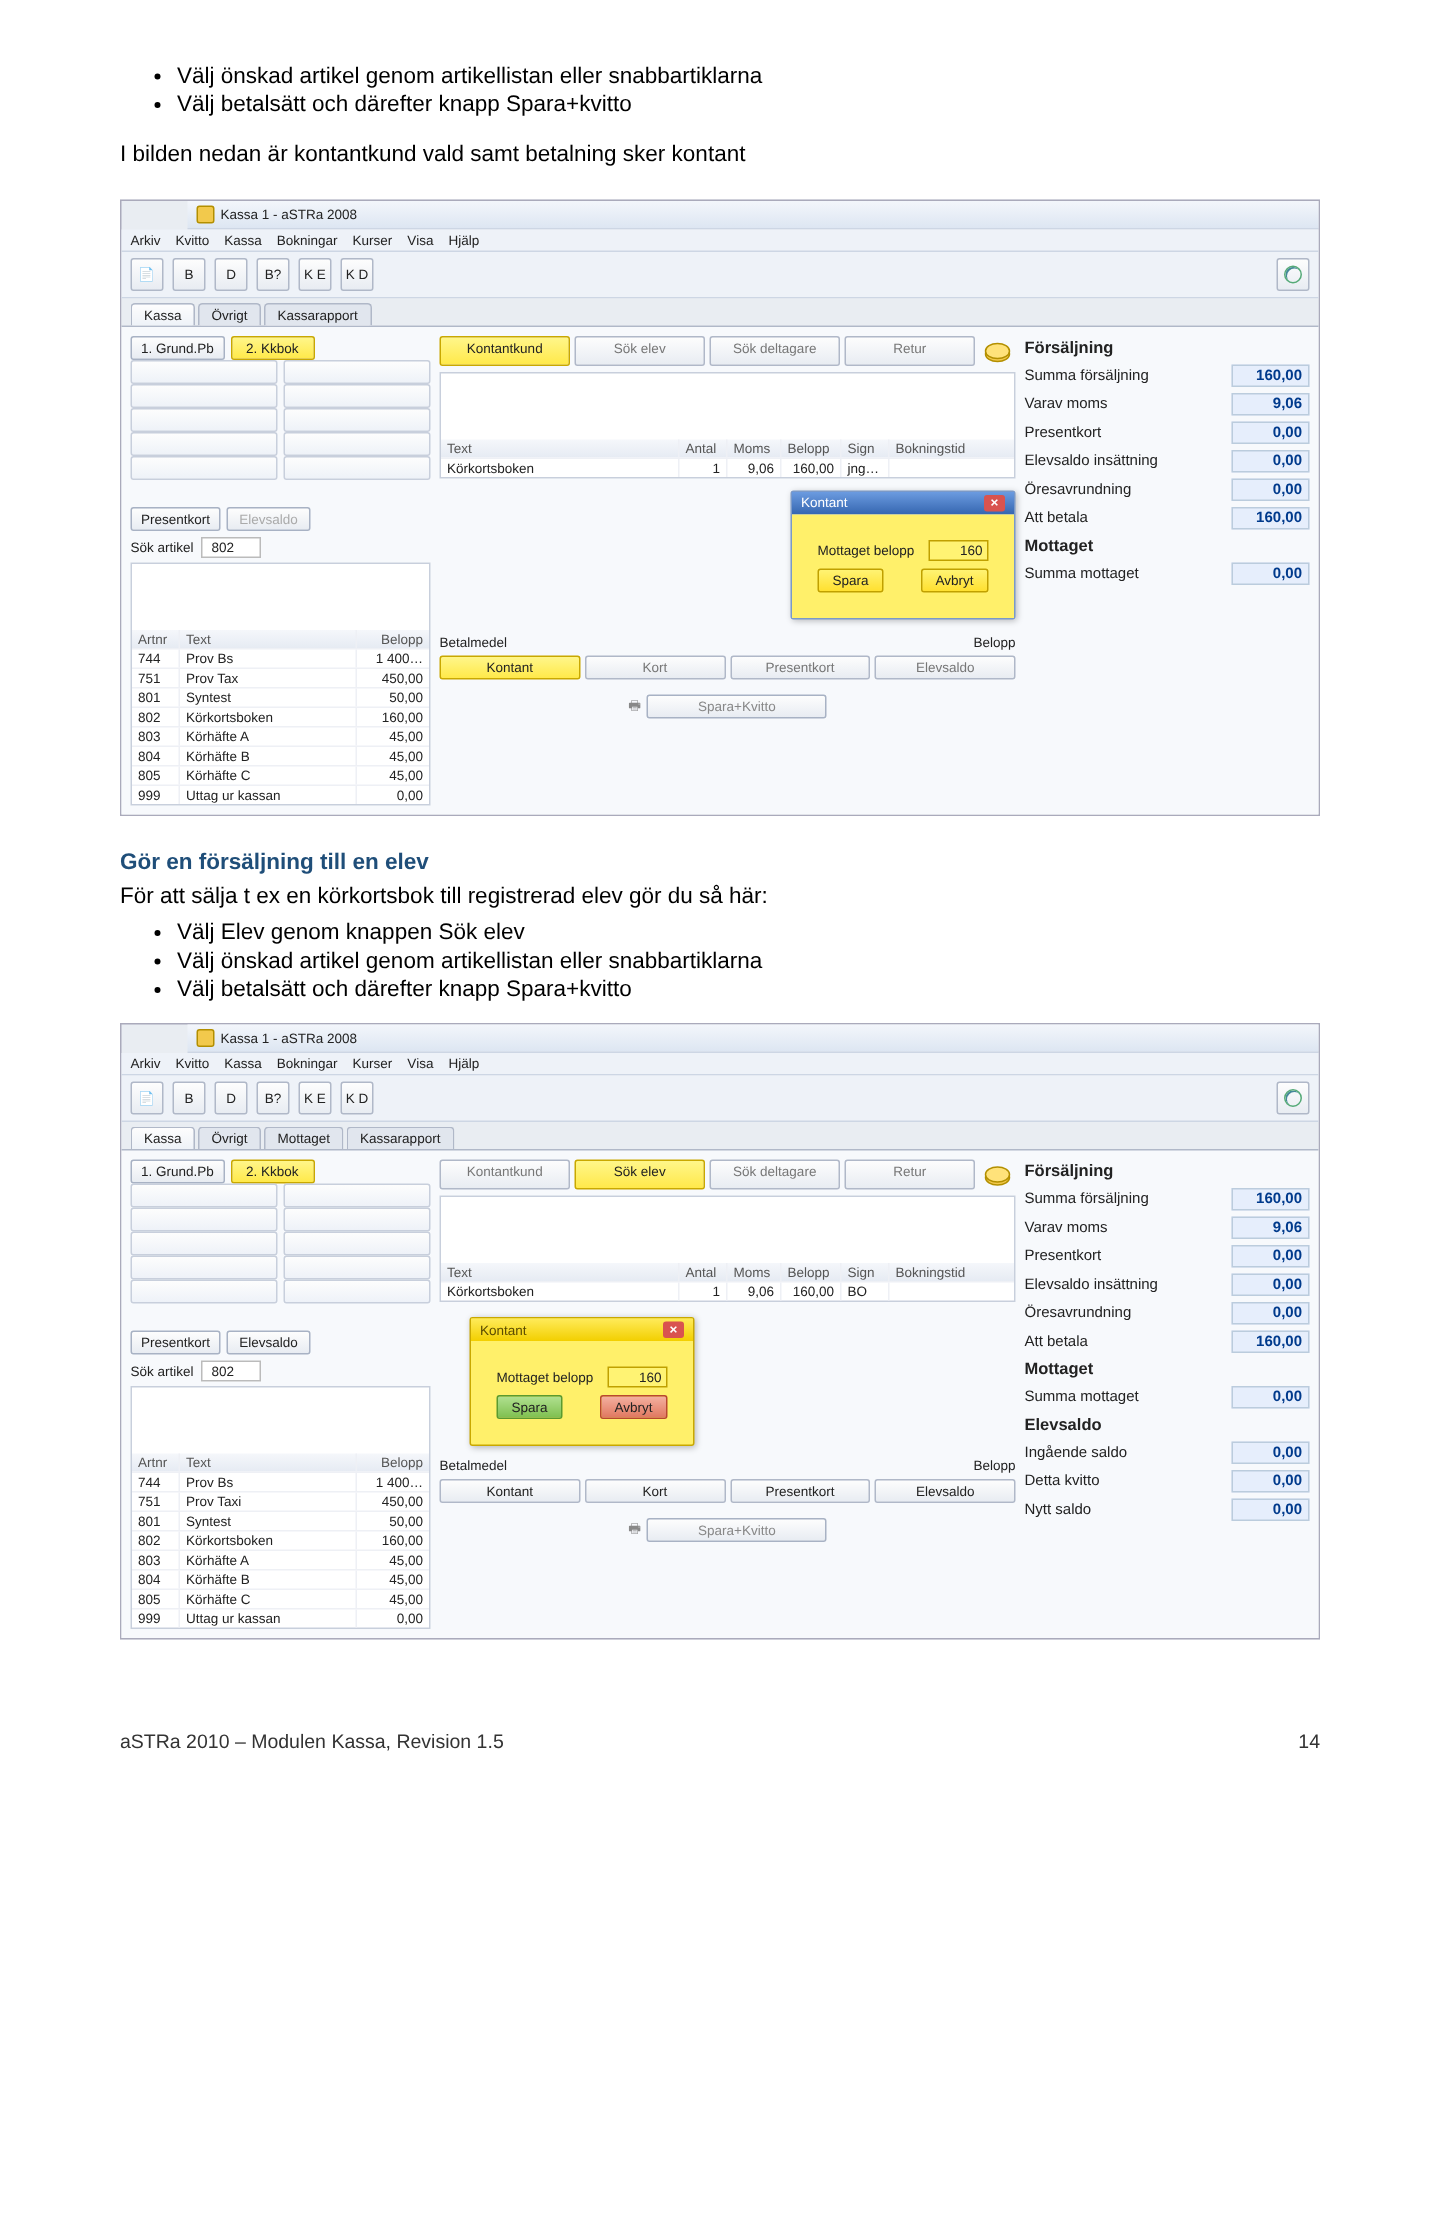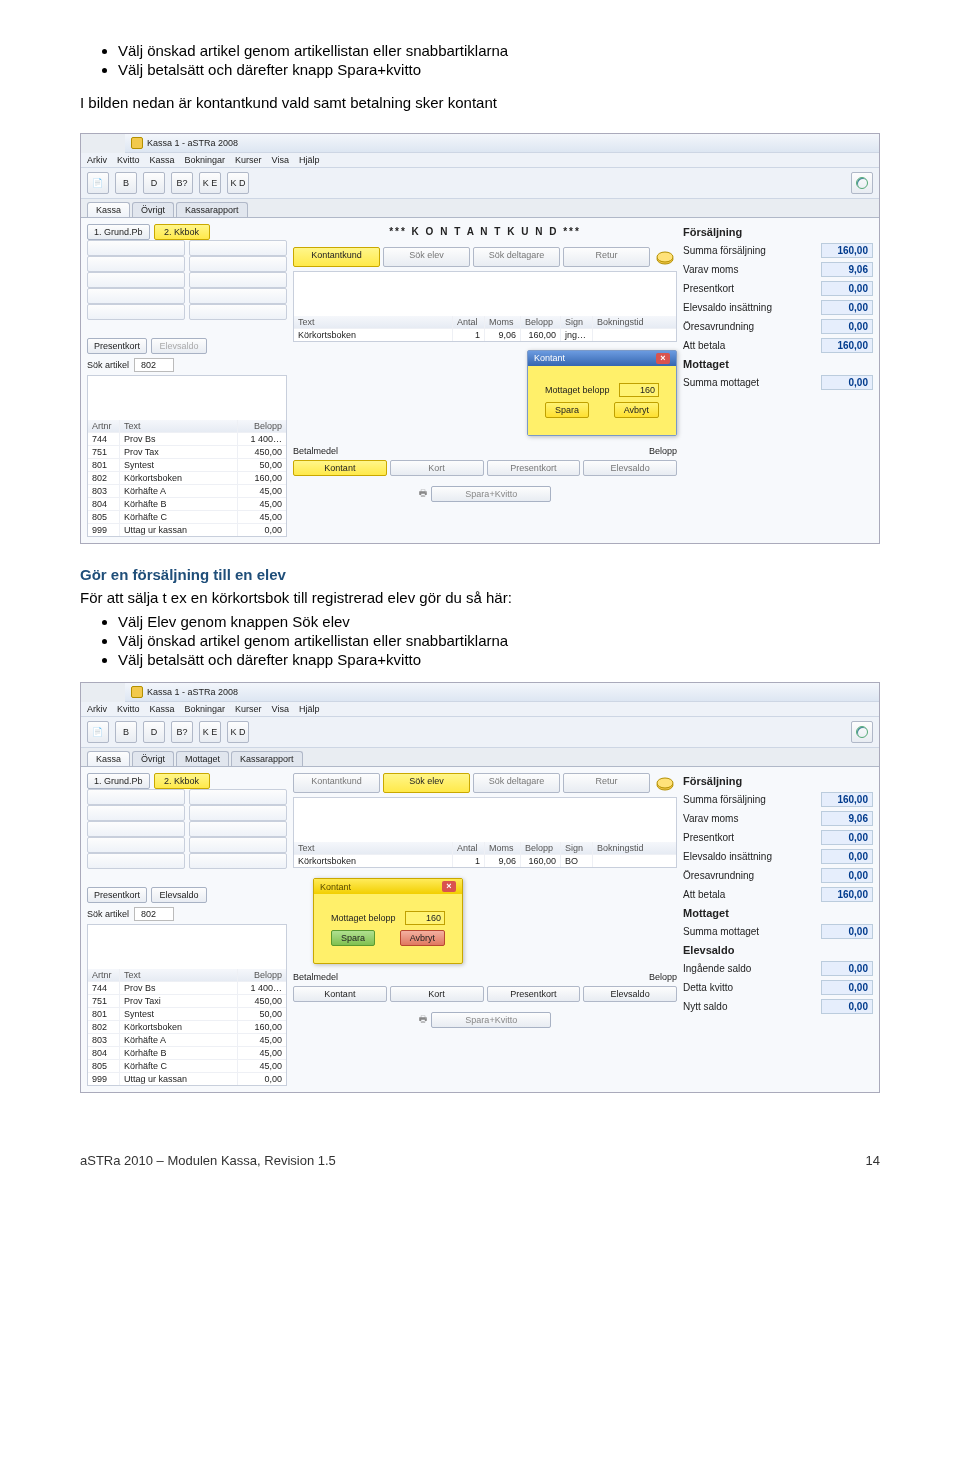--- a/index.html
+++ b/index.html
@@ -177,21 +177,20 @@
           </div>
         <div class="grid-row">
             <div class="gc" style="width:32px">999</div>
             <div class="gc" style="flex:1">Uttag ur kassan</div>
             <div class="gc" style="width:48px;text-align:right">0,00</div>
           </div>
       </div>
     </div>
 
     <div class="col-mid">
-      <div class="bigheader">*** K O N T A N T K U N D ***</div>
       <div class="midrow">
         <div class="midbtn hl">Kontantkund</div>
         <div class="midbtn">Sök elev</div>
         <div class="midbtn">Sök deltagare</div>
         <div class="midbtn">Retur</div>
         <span class="coin"><svg viewBox="0 0 24 20">
               <ellipse cx="12" cy="12" rx="8" ry="5" fill="#f3c94c" stroke="#b38f00"></ellipse>
               <ellipse cx="12" cy="10" rx="8" ry="5" fill="#ffe27a" stroke="#b38f00"></ellipse>
             </svg></span>
       </div>

